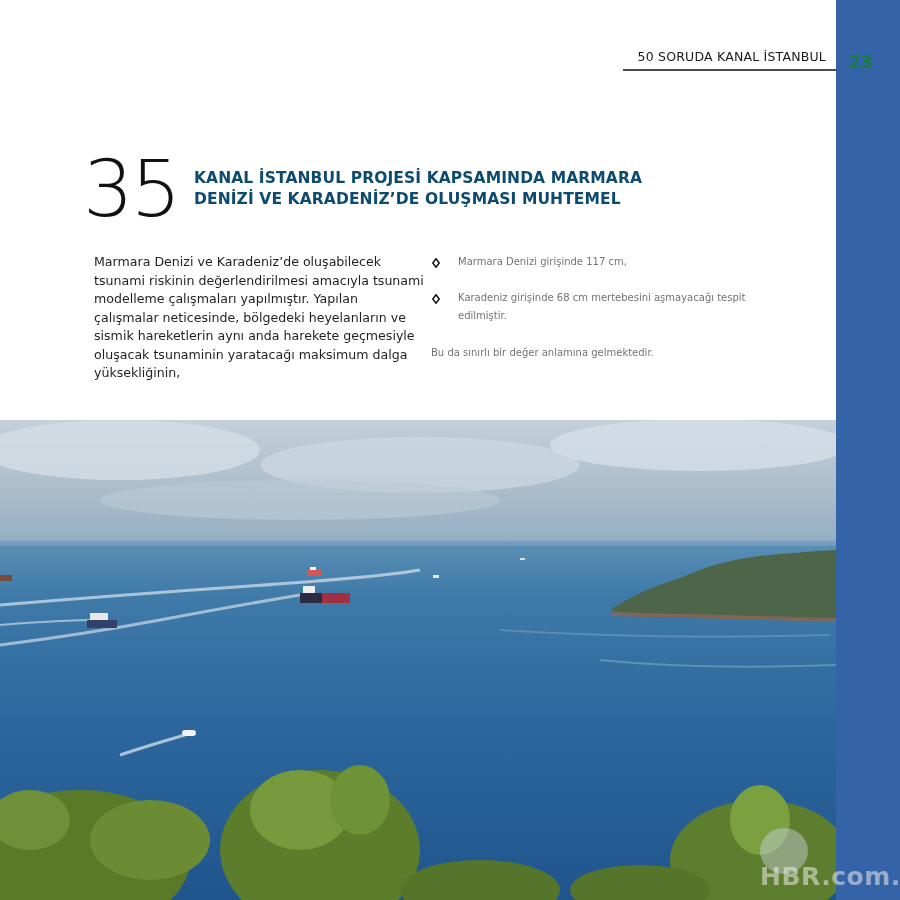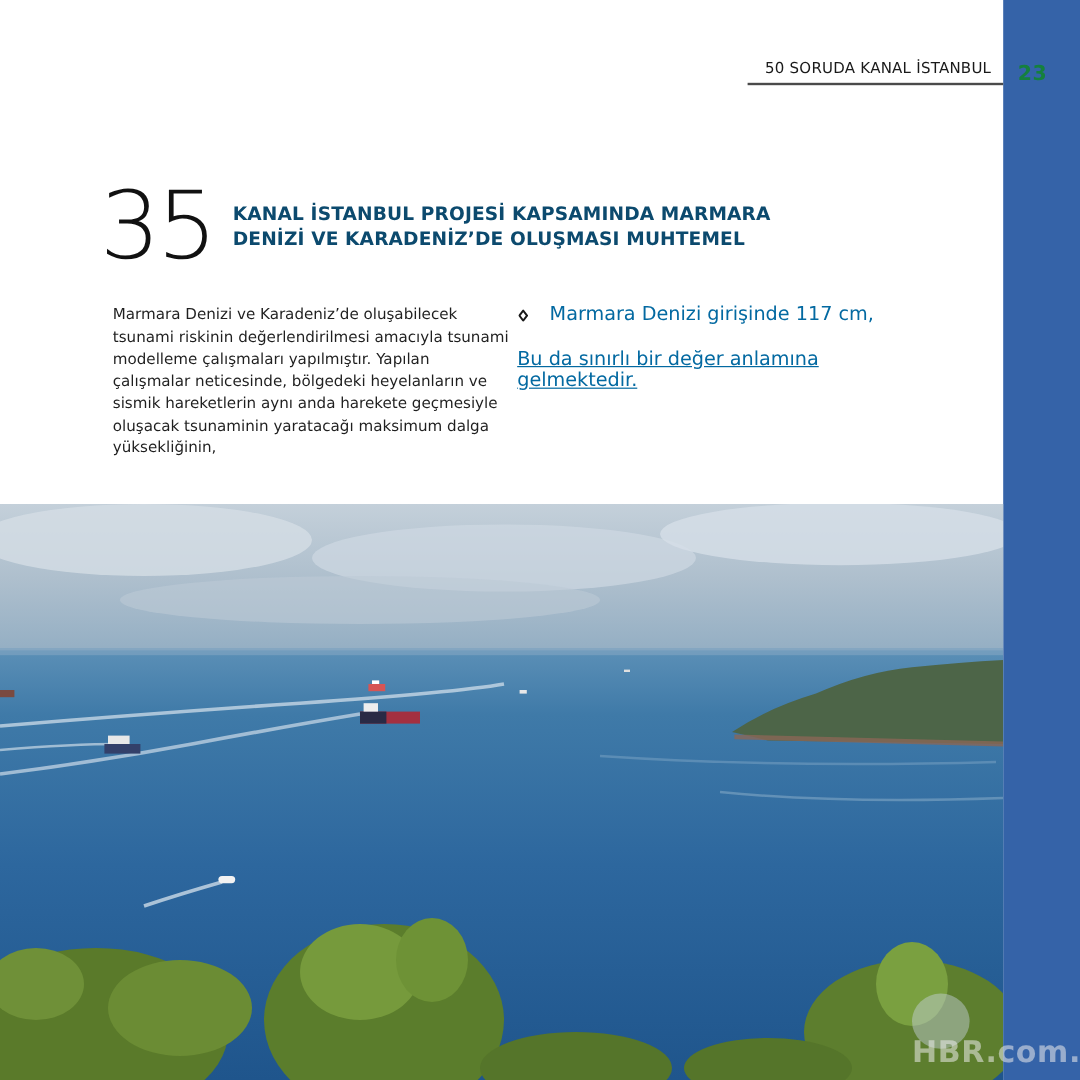--- a/index.html
+++ b/index.html
@@ -36,31 +36,31 @@
       position: absolute; left: 194px; top: 168px; width: 520px;
       font-size: 15.5px; font-weight: bold; line-height: 21px; color: #0c4a6e;
       letter-spacing: 0.1px;
     }
     .body-left {
       position: absolute; left: 94px; top: 253px; width: 330px;
       font-size: 12.6px; line-height: 18.5px; color: #1f1f1f;
     }
     .body-right {
       position: absolute; left: 431px; top: 253px; width: 340px;
-      font-size: 16px; line-height: 18.5px; color: #0369a1;
+      font-size: 10px; line-height: 18.5px; color: #737373;
     }
     .bullet {
       display: flex; align-items: flex-start; margin-bottom: 17px;
     }
     .bullet-icon {
       width: 26px; flex: none; font-size: 10px; line-height: 18.5px; padding-left: 1px;
     }
     .bullet-icon svg { display: block; margin-top: 5px; }
     .bullet-text { flex: 1; }
-    .closing { margin-top: 18px; text-decoration: underline; }
+    .closing { margin-top: 18px; }
 
     .photo {
       position: absolute; left: 0; top: 420px; width: 836px; height: 480px; overflow: hidden;
       background: linear-gradient(#b8c7d3 0%, #a9bccb 12%, #9cb2c4 22%, #8eaac0 26%, #4c84ad 28%, #3f78a5 40%, #2f6aa0 60%, #245c93 80%, #1f568c 100%);
     }
     .photo svg { position: absolute; left: 0; top: 0; }
     .watermark {
       position: absolute; left: 760px; top: 862px; font-size: 25px; font-weight: bold;
       color: rgba(235,235,235,0.55); letter-spacing: 0.5px;
     }
@@ -90,20 +90,28 @@
 <div class="body-left">Marmara Denizi ve Karadeniz’de oluşabilecek tsunami riskinin değerlendirilmesi amacıyla tsunami modelleme çalışmaları yapılmıştır. Yapılan çalışmalar neticesinde, bölgedeki heyelanların ve sismik hareketlerin aynı anda harekete geçmesiyle oluşacak tsunaminin yaratacağı maksimum dalga yüksekliğinin,</div>
 
 <div class="body-right">
   <div class="bullet">
     <span class="bullet-icon">
       <svg width="8" height="10" viewBox="0 0 8 10">
           <path d="M4 0.8 L7.2 5 L4 9.2 L0.8 5 Z" fill="none" stroke="#1a1a1a" stroke-width="1.6"></path>
         </svg>
     </span>
     <span class="bullet-text">Marmara Denizi girişinde 117 cm,</span>
+  </div>
+  <div class="bullet">
+    <span class="bullet-icon">
+      <svg width="8" height="10" viewBox="0 0 8 10">
+          <path d="M4 0.8 L7.2 5 L4 9.2 L0.8 5 Z" fill="none" stroke="#1a1a1a" stroke-width="1.6"></path>
+        </svg>
+    </span>
+    <span class="bullet-text">Karadeniz girişinde 68 cm mertebesini aşmayacağı tespit edilmiştir.</span>
   </div>
   <div class="closing">Bu da sınırlı bir değer anlamına gelmektedir.</div>
 </div>
 
 <div class="photo">
   <svg width="836" height="480" viewBox="0 0 836 480">
     <defs>
       <linearGradient id="sky" x1="0" y1="0" x2="0" y2="1">
         <stop offset="0" stop-color="#c4d0da"></stop>
         <stop offset="0.5" stop-color="#aebfcd"></stop>

